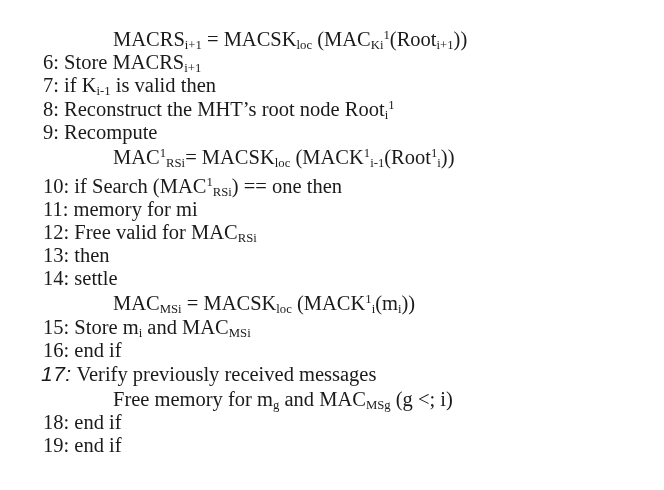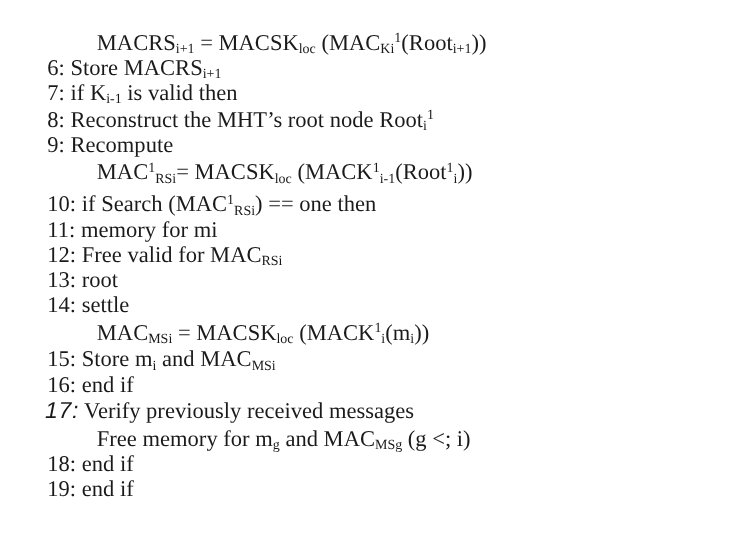--- a/index.html
+++ b/index.html
@@ -1,19 +1,19 @@
 <!DOCTYPE html>
 <html><head>
   <meta charset="utf-8">
   <style>
     html, body { margin: 0; padding: 0; background: #ffffff; }
     body { width: 664px; height: 490px; position: relative; overflow: hidden;
            font-family: "Liberation Serif", serif; color: #1a1a1a; font-size: 20.5px; }
     .line { position: absolute; white-space: nowrap; line-height: 1; }
-    .ind { left: 88px; }
+    .ind { left: 113px; }
     .n1 { left: 43px; }
     .n2 { left: 43px; }
     .sb { font-size: 0.62em; position: relative; top: 0.25em; line-height: 0; }
     .sp { font-size: 0.62em; position: relative; top: -0.55em; line-height: 0; }
     .num17 { font-family: "Liberation Sans", sans-serif; font-size: 21px; letter-spacing: 0.5px; font-style: italic; }
   </style>
 </head>
 <body>
 
 <div>
@@ -29,21 +29,21 @@
   <div class="line n1" style="top:122px"><span>9:</span><span> Recompute</span></div>
 
   <div class="line ind" style="top:147px"><span>MAC</span><span class="sp">1</span><span class="sb">RSi</span><span>= MACSK</span><span class="sb">loc</span><span> (MACK</span><span class="sp">1</span><span class="sb">i-1</span><span>(Root</span><span class="sp">1</span><span class="sb">i</span><span>))</span></div>
 
   <div class="line n2" style="top:176px"><span>10:</span><span> if Search (MAC</span><span class="sp">1</span><span class="sb">RSi</span><span>) == one then</span></div>
 
   <div class="line n2" style="top:199px"><span>11:</span><span> memory for mi</span></div>
 
   <div class="line n2" style="top:222px"><span>12:</span><span> Free valid for MAC</span><span class="sb">RSi</span></div>
 
-  <div class="line n2" style="top:245px"><span>13:</span><span> root</span></div>
+  <div class="line n2" style="top:245px"><span>13:</span><span> then</span></div>
 
   <div class="line n2" style="top:268px"><span>14:</span><span> settle</span></div>
 
   <div class="line ind" style="top:293px"><span>MAC</span><span class="sb">MSi</span><span> = MACSK</span><span class="sb">loc</span><span> (MACK</span><span class="sp">1</span><span class="sb">i</span><span>(m</span><span class="sb">i</span><span>))</span></div>
 
   <div class="line n2" style="top:317px"><span>15:</span><span> Store m</span><span class="sb">i</span><span> and MAC</span><span class="sb">MSi</span></div>
 
   <div class="line n2" style="top:340px"><span>16:</span><span> end if</span></div>
 
   <div class="line" style="top:363px; left:41px"><span class="num17">17:</span><span> Verify previously received messages</span></div>

